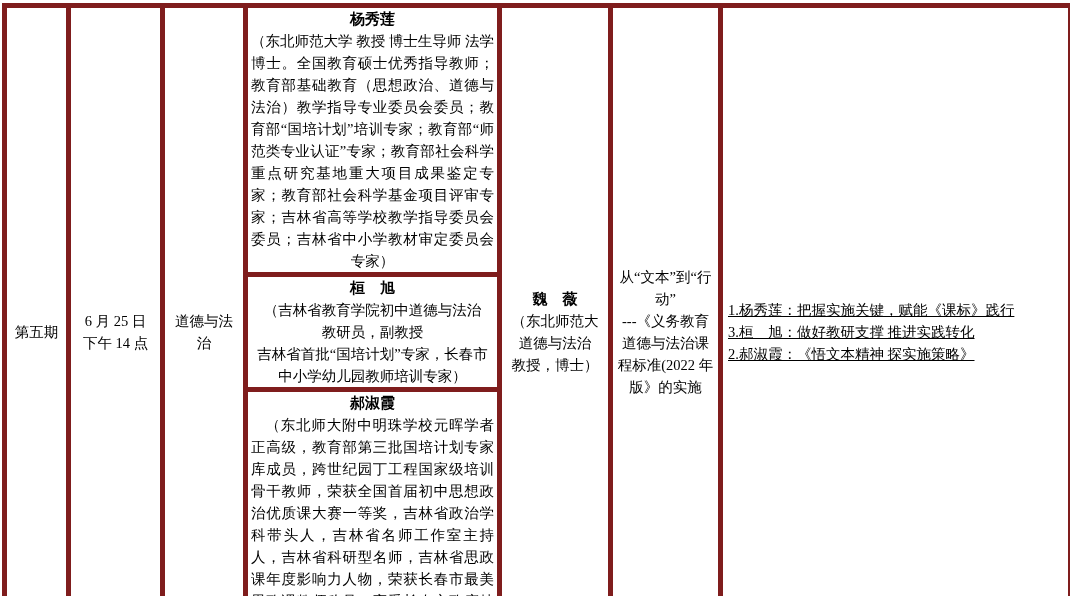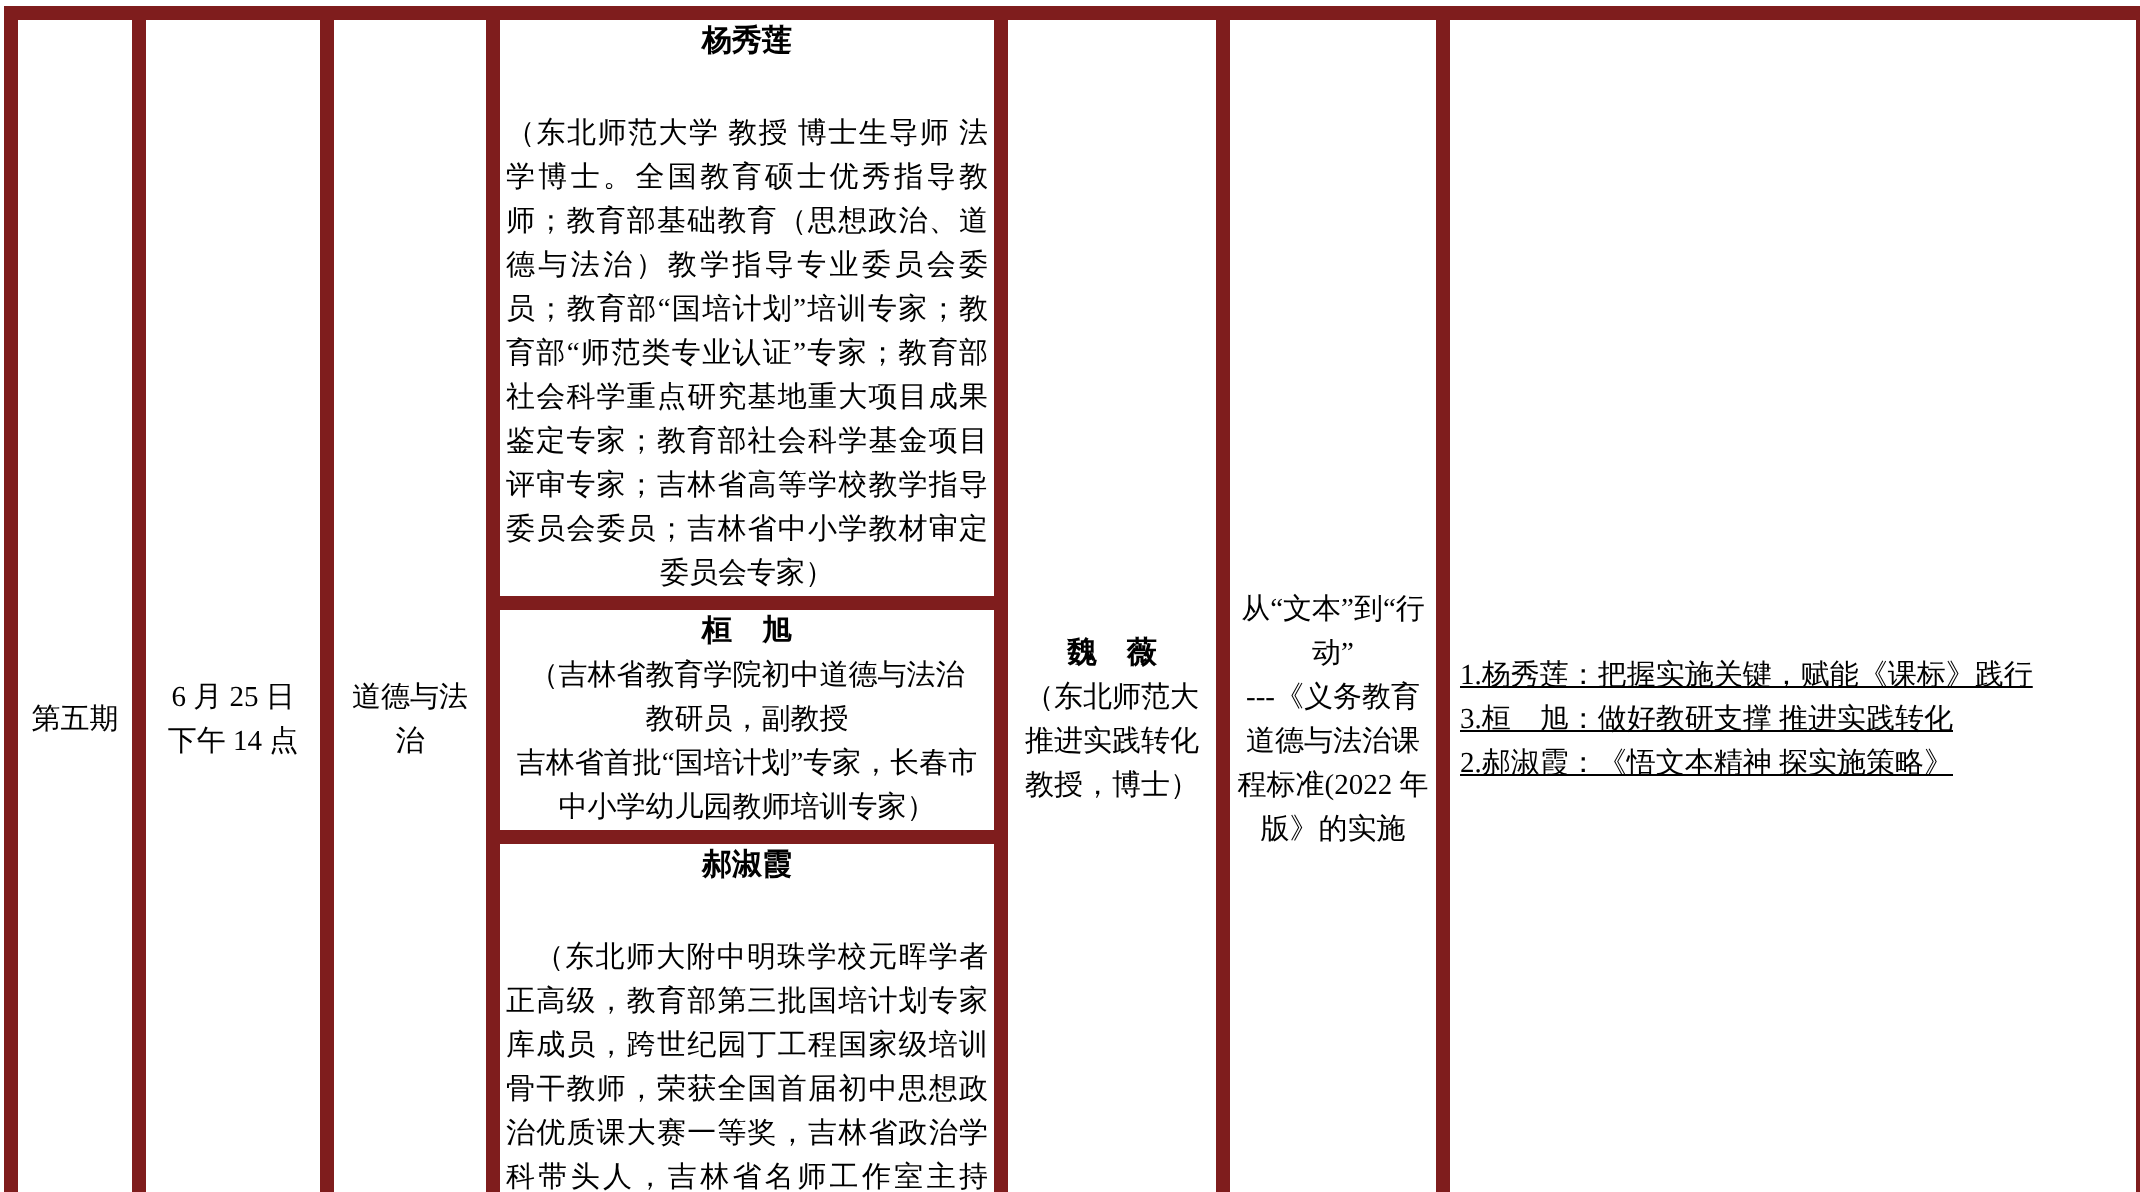--- a/index.html
+++ b/index.html
@@ -12,40 +12,39 @@
     color: #000000;
   }
   table.sched {
     border-collapse: collapse;
     table-layout: fixed;
     width: 1066px; height: 590px;
     margin: 3px 0 0 2px;
     border: 2px solid #000;
   }
   td.cell {
-    border: 7px solid #7f1d1d;
+    border: 5px solid #7f1d1d;
     vertical-align: middle;
     padding: 0 3px;
     font-size: 14.5px;
     line-height: 22px;
     text-align: center;
     overflow: hidden;
   }
   .pre { white-space: pre-line; }
   .name {
     font-weight: bold;
     font-size: 15px;
     line-height: 22px;
     text-align: center;
     white-space: pre;
   }
   .bio-justify {
     text-align: justify;
     text-align-last: center;
-    margin-top: 24px;
   }
   .indent { text-indent: 1em; }
   td.agenda-cell { text-align: left; padding-left: 5px; padding-right: 4px; }
   .agenda-item { line-height: 22px; font-size: 14.5px; text-decoration: underline; }
 </style>
 </head>
 <body>
 
 <table class="sched">
   <colgroup>
@@ -64,21 +63,21 @@
 下午 14 点</td>
     <td class="cell pre" rowspan="3">道德与法
 治</td>
     <td class="cell">
       <div class="name">杨秀莲</div>
       <div class="bio-justify">（东北师范大学 教授 博士生导师 法学博士。全国教育硕士优秀指导教师；教育部基础教育（思想政治、道德与法治）教学指导专业委员会委员；教育部“国培计划”培训专家；教育部“师范类专业认证”专家；教育部社会科学重点研究基地重大项目成果鉴定专家；教育部社会科学基金项目评审专家；吉林省高等学校教学指导委员会委员；吉林省中小学教材审定委员会专家）</div>
     </td>
     <td class="cell" rowspan="3">
       <div class="name">魏　薇</div>
       <div class="pre">（东北师范大
-推进实践转化
+道德与法治
 教授，博士）</div>
     </td>
     <td class="cell pre" rowspan="3">从“文本”到“行
 动”
 ---《义务教育
 道德与法治课
 程标准(2022 年
 版》的实施</td>
     <td class="cell agenda-cell" rowspan="3">
       <div class="agenda-item">1.杨秀莲：把握实施关键，赋能《课标》践行</div>

